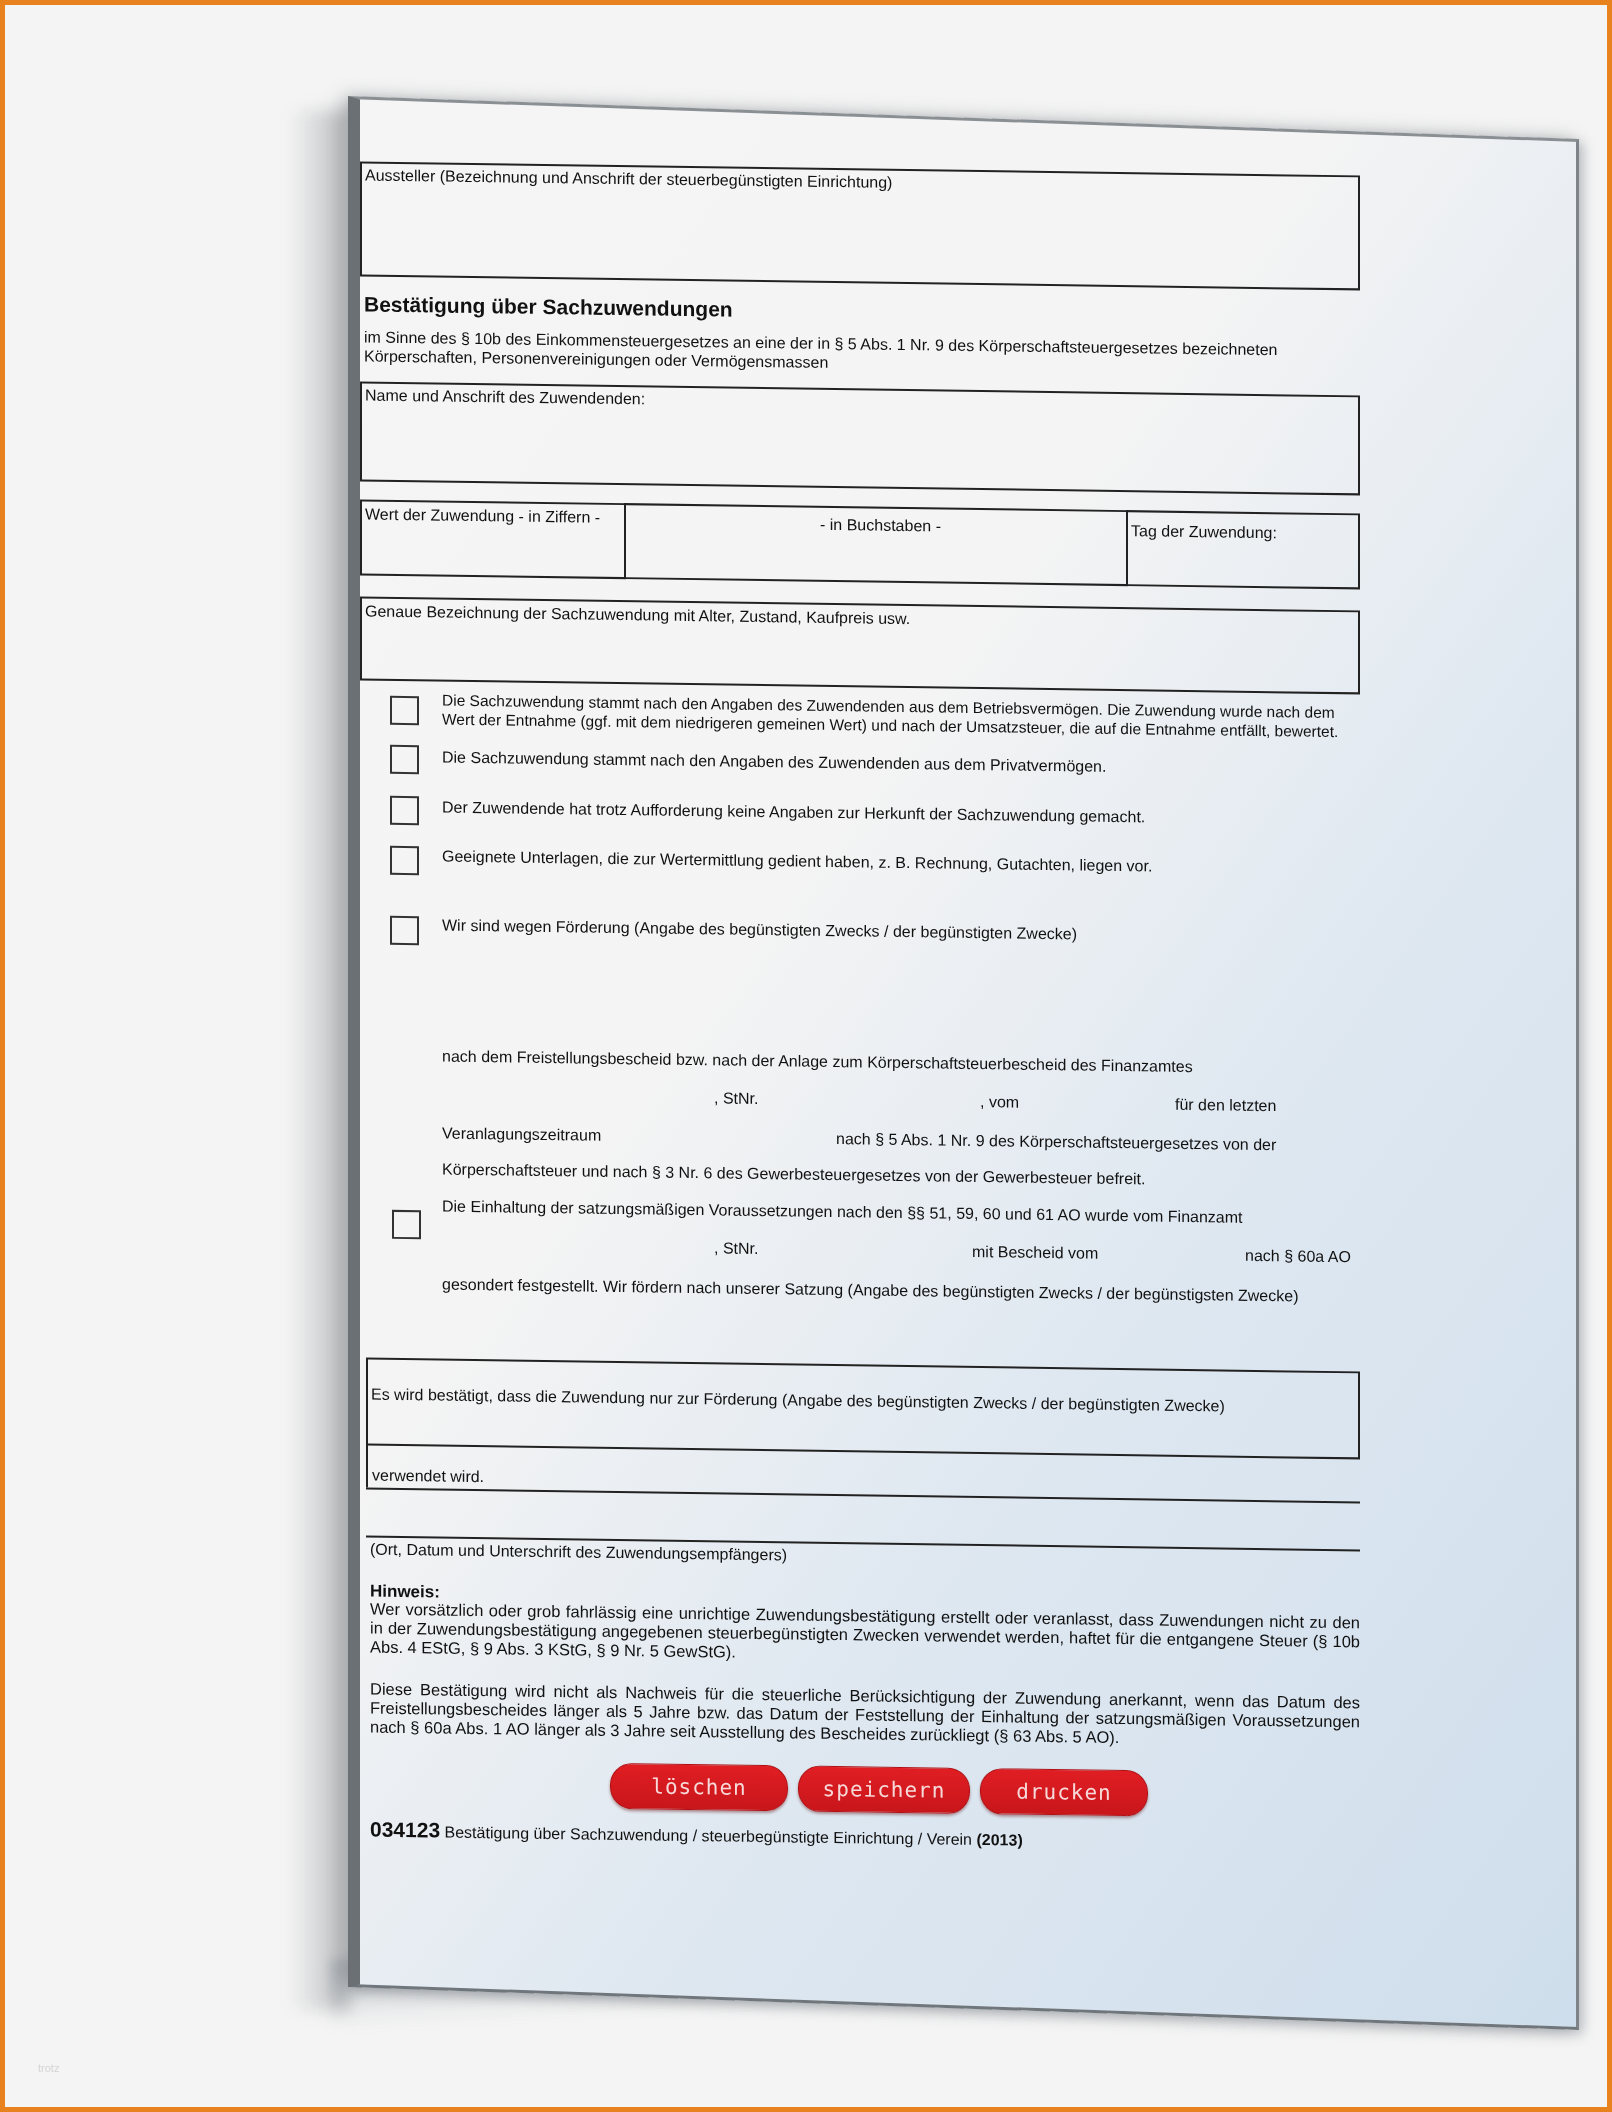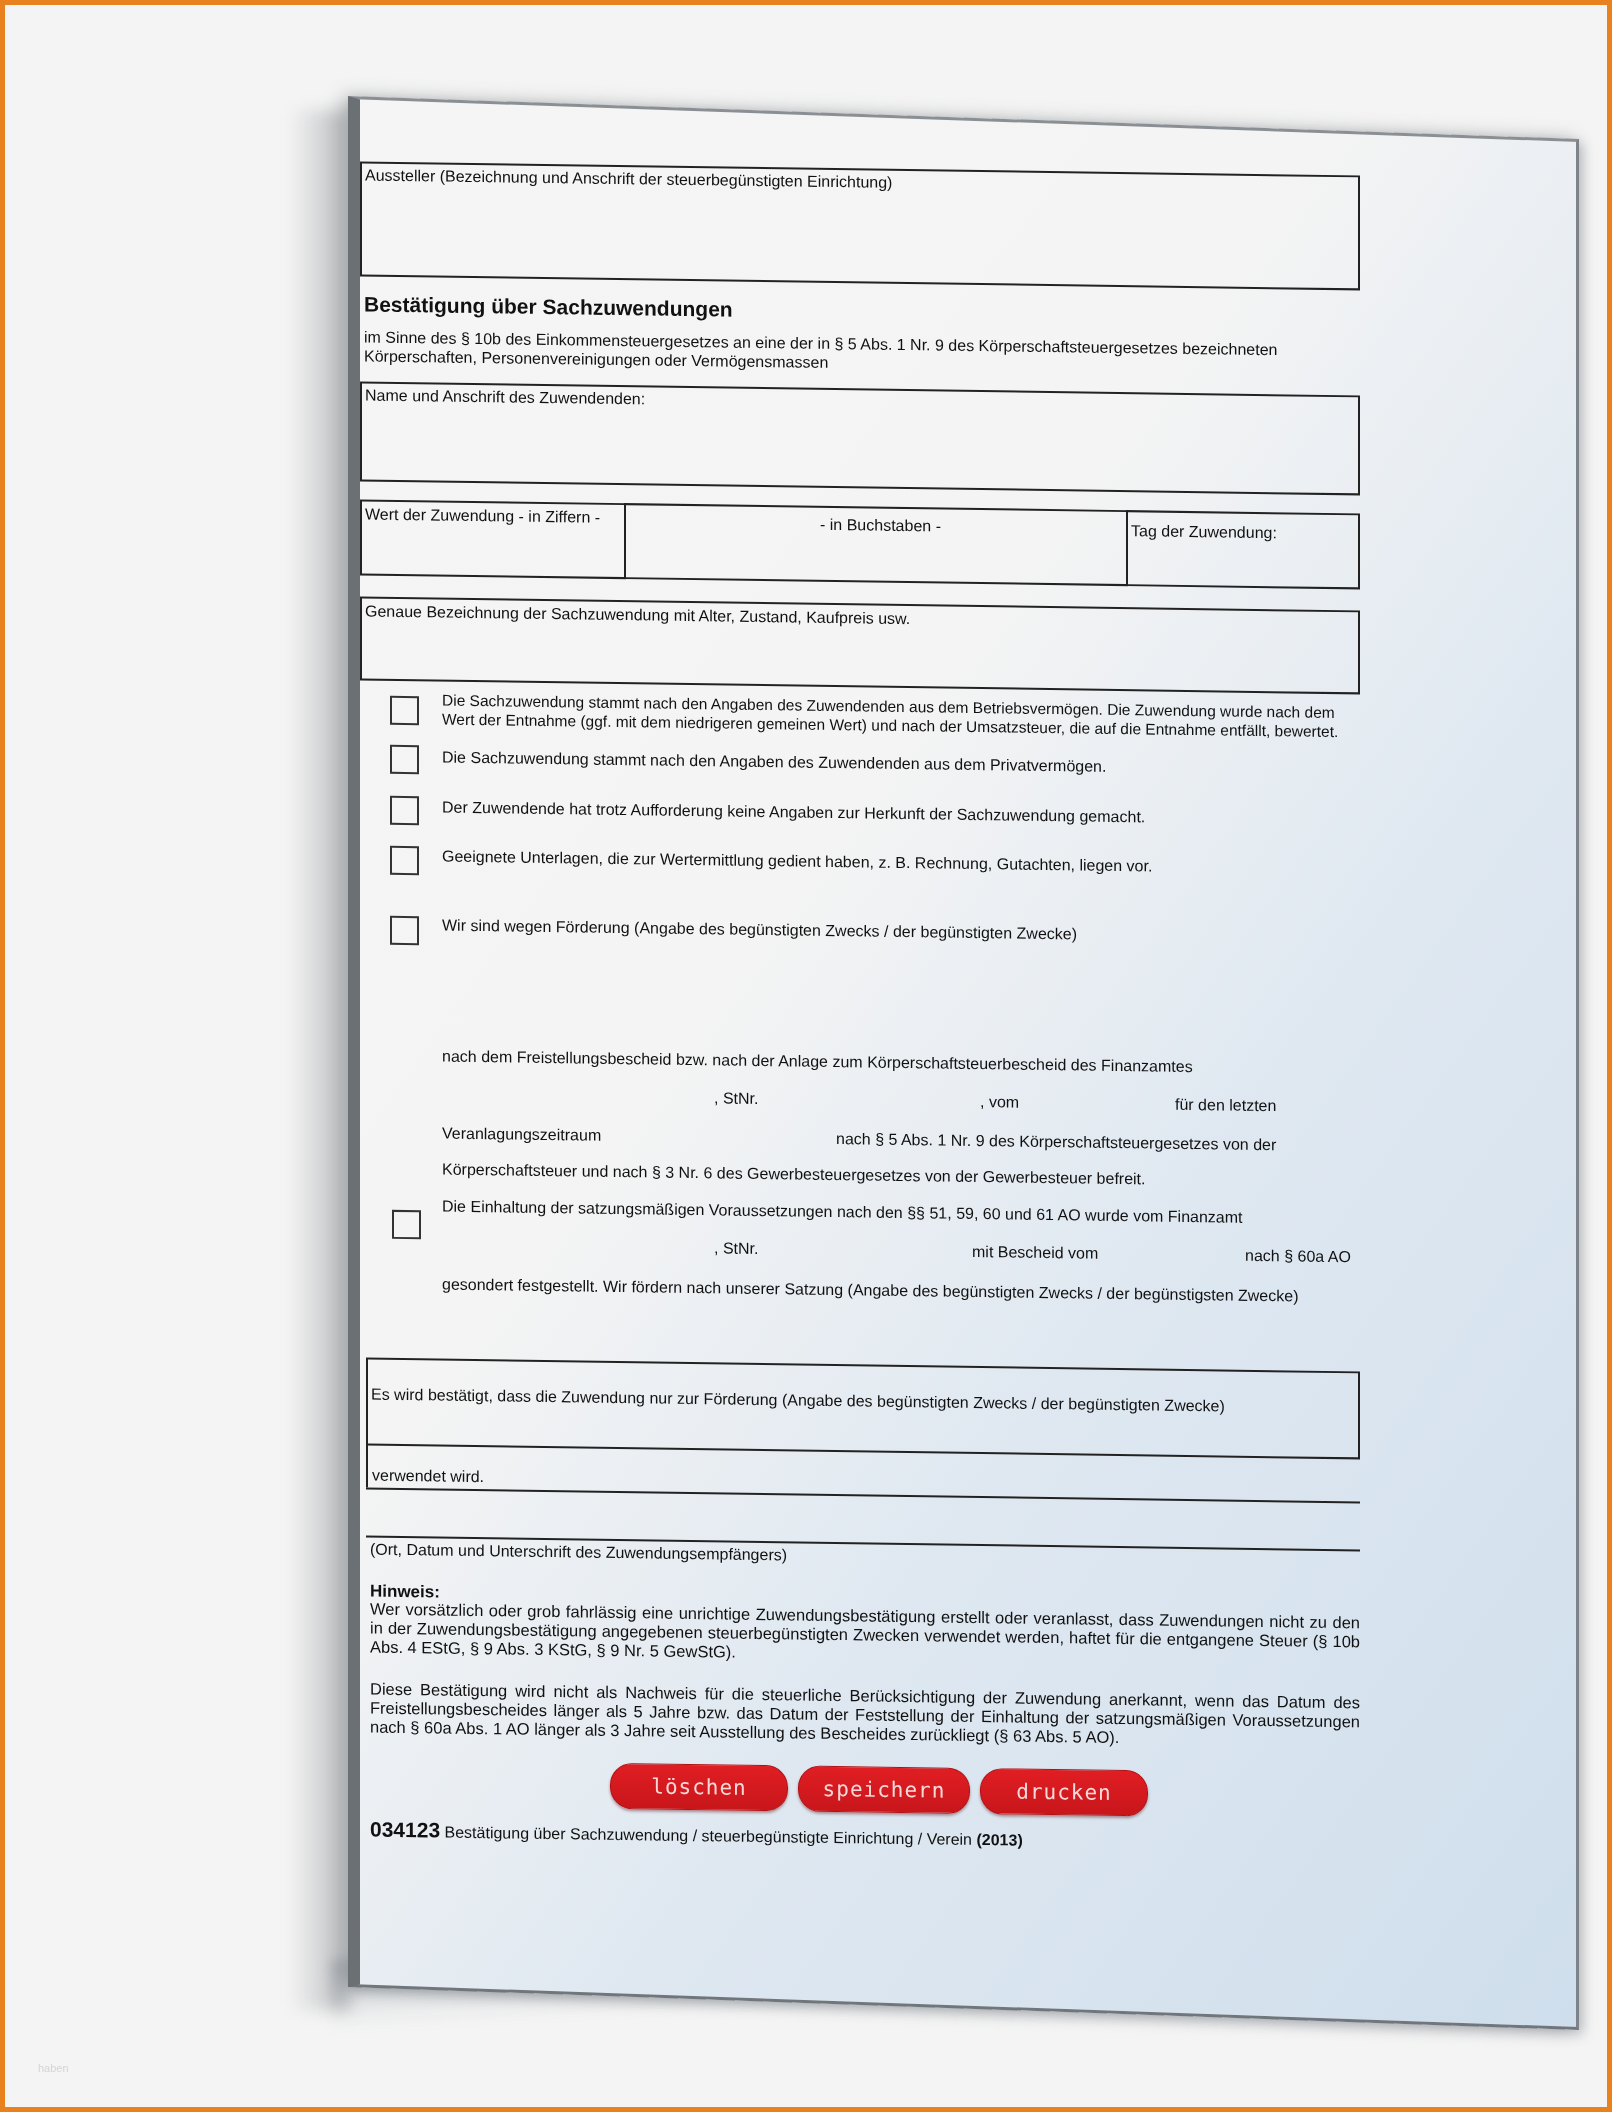--- a/index.html
+++ b/index.html
@@ -71,21 +71,21 @@
   }
   .footer { position: absolute; font-size: 16px; white-space: nowrap; }
   .footer b.num { font-size: 21px; }
 </style>
 </head>
 <body>
 
 <div class="frame"></div>
 <div class="left-shadow"></div>
 <div class="floor-shadow"></div>
-<div class="watermark">haben</div>
+<div class="watermark">trotz</div>
 
 <div class="page">
   <div class="inner">
 
     <div class="box" style="left:0px; top:62px; width:1000px; height:115px;">
       <span class="lbl" style="left:3px; top:3px;">Aussteller (Bezeichnung und Anschrift der steuerbegünstigten Einrichtung)</span>
     </div>
 
     <div class="title" style="left:4px; top:193px;">Bestätigung über Sachzuwendungen</div>
     <div class="txt" style="left:4px; top:228px;">im Sinne des § 10b des Einkommensteuergesetzes an eine der in § 5 Abs. 1 Nr. 9 des Körperschaftsteuergesetzes bezeichneten</div>

